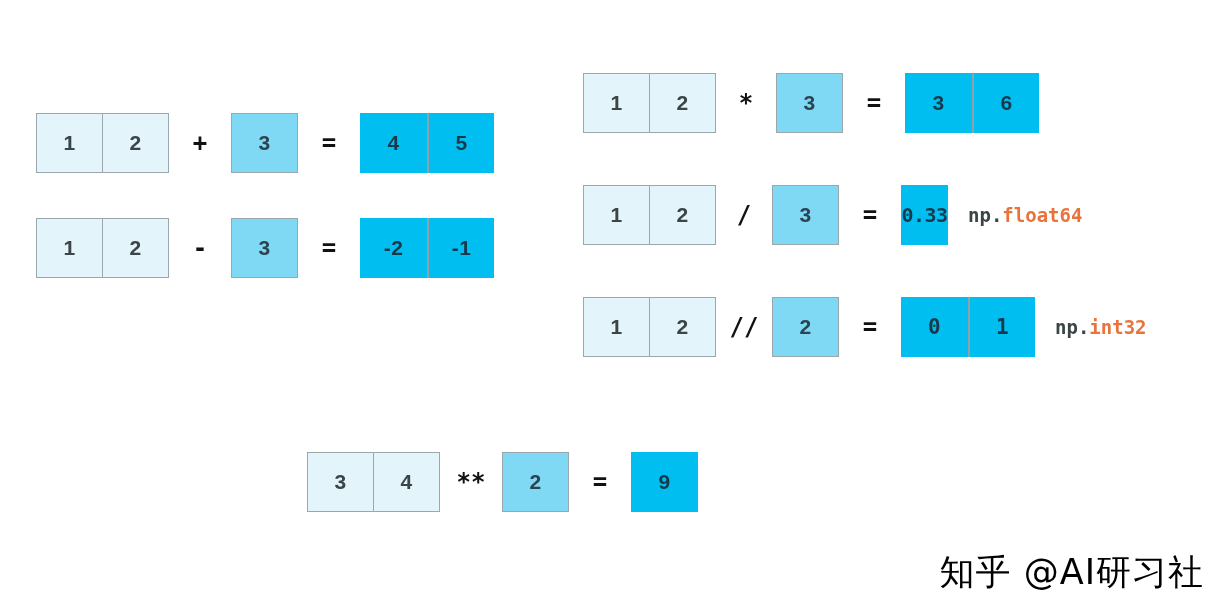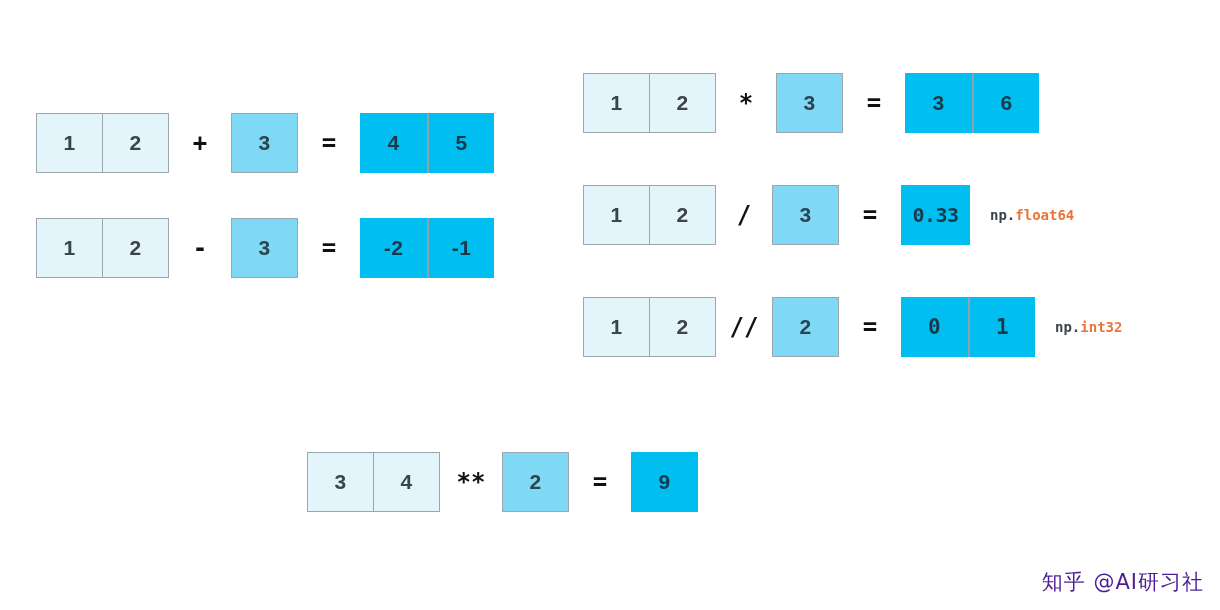--- a/index.html
+++ b/index.html
@@ -73,21 +73,21 @@
     color: #17394c;
     width: 67px;
     height: 60px;
   }
   .arr-result .cell + .cell {
     border-left: 2px solid #8fa2aa;
   }
 
   
   .arr-result.mono .cell {
-    width: 69px;
+    width: 47px;
     font-family: "DejaVu Sans Mono", monospace;
     font-size: 20px;
     font-weight: 700;
     letter-spacing: -0.5px;
   }
   .arr-result.monoint .cell {
     font-family: "DejaVu Sans Mono", monospace;
     font-size: 21px;
     font-weight: 700;
   }
@@ -113,36 +113,36 @@
     font-weight: 700;
     color: #111111;
     text-align: center;
     width: 62px;
     line-height: 1;
   }
 
   
   .dtype {
     font-family: "DejaVu Sans Mono", monospace;
-    font-size: 14px;
+    font-size: 19px;
     font-weight: 700;
     margin-left: 20px;
     letter-spacing: 0px;
   }
   .dtype .ns { color: #3b4447; }
   .dtype .tp { color: #e8743b; }
 
   
   #watermark {
     position: absolute;
     right: 16px;
     bottom: 14px;
     font-family: "DejaVu Sans", sans-serif;
-    font-size: 21px;
-    color: #4c1d95;
+    font-size: 35px;
+    color: #000000;
     letter-spacing: 1px;
     white-space: nowrap;
     user-select: none;
   }
 </style>
 </head>
 <body>
 
 <div id="canvas">
 

